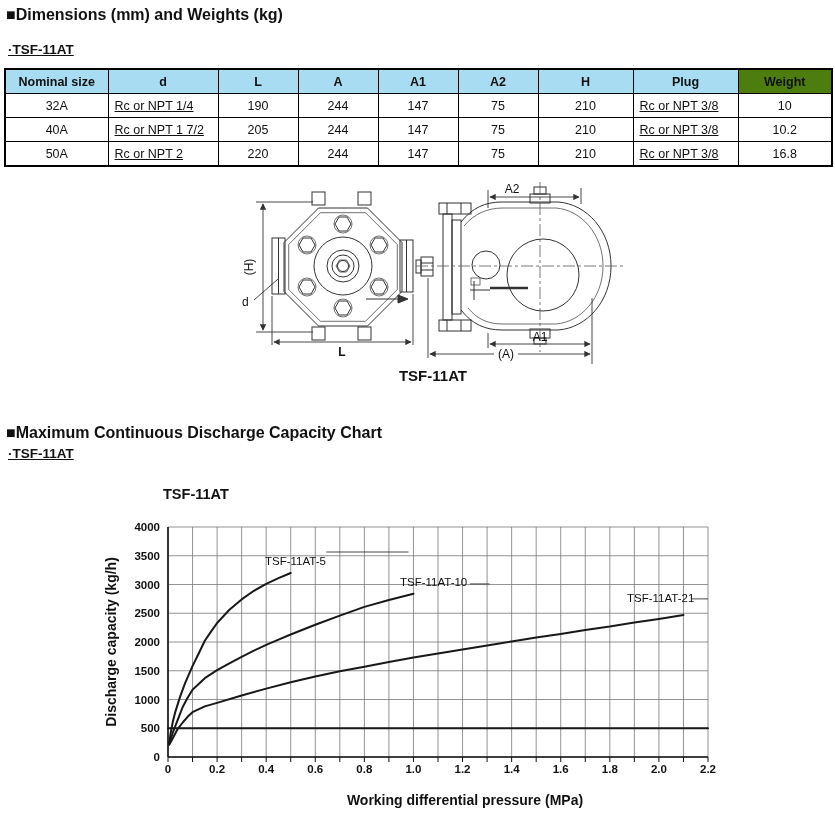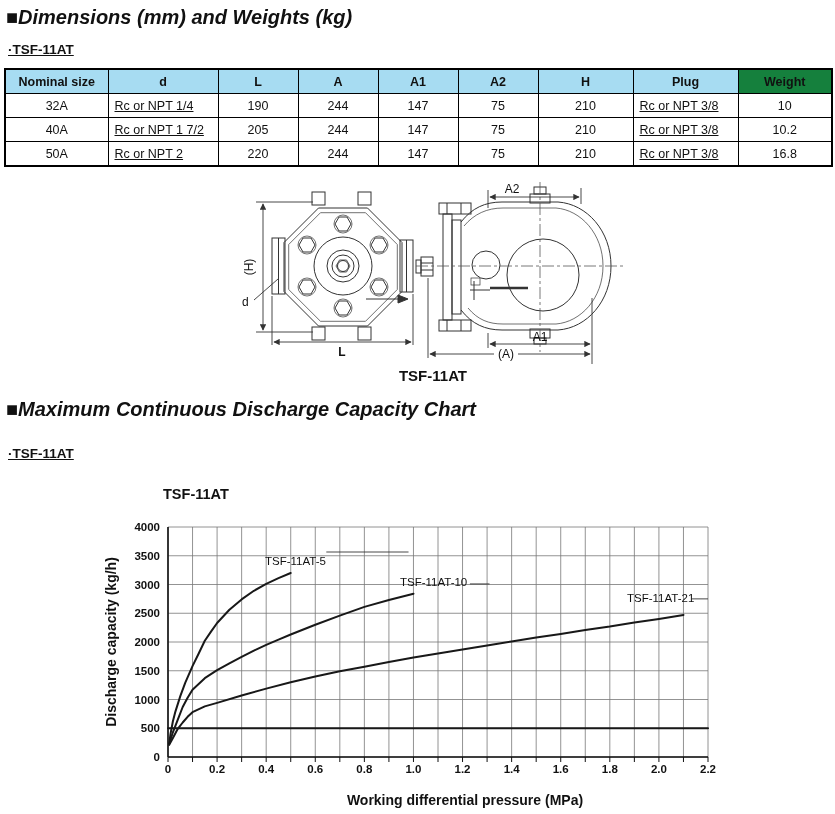--- a/index.html
+++ b/index.html
@@ -1,19 +1,19 @@
 <!DOCTYPE html>
 <html><head>
 <meta charset="utf-8">
 <style>
   html,body{margin:0;padding:0;}
   body{width:835px;height:814px;position:relative;background:#ffffff;
        font-family:"Liberation Sans",sans-serif;color:#111;overflow:hidden;}
   .abs{position:absolute;}
-  .sec-title{font-size:20px;font-weight:700;font-style:italic;}
+  .sec-title{font-size:16px;font-weight:700;}
   .model{font-size:13.5px;font-weight:700;text-decoration:underline;}
   table.dims{border-collapse:collapse;width:827px;table-layout:fixed;font-size:12.5px;border:2px solid #000;}
   table.dims th,table.dims td{border:1px solid #000;height:23px;padding:0 6px;text-align:center;
        overflow:hidden;white-space:nowrap;}
   table.dims th{font-weight:600;margin-top:25px;}
   table.dims td.left{text-align:left;text-decoration:underline;}
   .caption{font-size:15px;font-weight:700;text-align:center;}
   .chart-title{font-size:14.5px;font-weight:700;}
   svg text{font-family:"Liberation Sans",sans-serif;fill:#111;}
   .draw{stroke:#333;fill:none;stroke-width:1;}
@@ -42,21 +42,21 @@
   <thead>
     <tr id="dims-head-row">
         <th style="background: rgb(167, 220, 242);">Nominal size</th>
         <th style="background: rgb(167, 220, 242);">d</th>
         <th style="background: rgb(167, 220, 242);">L</th>
         <th style="background: rgb(167, 220, 242);">A</th>
         <th style="background: rgb(167, 220, 242);">A1</th>
         <th style="background: rgb(167, 220, 242);">A2</th>
         <th style="background: rgb(167, 220, 242);">H</th>
         <th style="background: rgb(167, 220, 242);">Plug</th>
-        <th style="background: #15803d;">Weight</th>
+        <th style="background: #4d7c0f;">Weight</th>
       </tr>
   </thead>
   <tbody id="dims-body">
       <tr>
         <td>32A</td>
         <td class="left">Rc or NPT 1/4</td>
         <td>190</td>
         <td>244</td>
         <td>147</td>
         <td>75</td>
@@ -183,21 +183,21 @@
       <line class="dim" x1="200" y1="100" x2="200" y2="180"></line>
       <line class="dim" x1="202" y1="176" x2="266" y2="176" marker-start="url(#arr)"></line>
       <line class="dim" x1="290" y1="176" x2="362" y2="176" marker-end="url(#arr)"></line>
       <text class="dimtxt" x="278" y="180" text-anchor="middle">(A)</text>
     </g>
   </g>
 </svg>
 
 <div class="abs caption" style="left:352px;top:367px;width:162px">TSF-11AT</div>
 
-<div class="abs sec-title" style="left:6px;top:398px">■Maximum Continuous Discharge Capacity Chart</div>
+<div class="abs sec-title" style="left:6px;top:424px">■Maximum Continuous Discharge Capacity Chart</div>
 <div class="abs model" style="left:8px;top:446px">·TSF-11AT</div>
 <div class="abs chart-title" style="left:163px;top:486px">TSF-11AT</div>
 
 <svg id="chart-svg" class="abs" style="left:100px;top:515px" width="640" height="295" viewBox="0 0 640 295">
     <line x1="68" y1="12" x2="68" y2="242" stroke="#777" stroke-width="0.8"></line>
     <line x1="92.54545454545455" y1="12" x2="92.54545454545455" y2="242" stroke="#777" stroke-width="0.8"></line>
     <line x1="117.0909090909091" y1="12" x2="117.0909090909091" y2="242" stroke="#777" stroke-width="0.8"></line>
     <line x1="141.63636363636363" y1="12" x2="141.63636363636363" y2="242" stroke="#777" stroke-width="0.8"></line>
     <line x1="166.1818181818182" y1="12" x2="166.1818181818182" y2="242" stroke="#777" stroke-width="0.8"></line>
     <line x1="190.72727272727272" y1="12" x2="190.72727272727272" y2="242" stroke="#777" stroke-width="0.8"></line>

